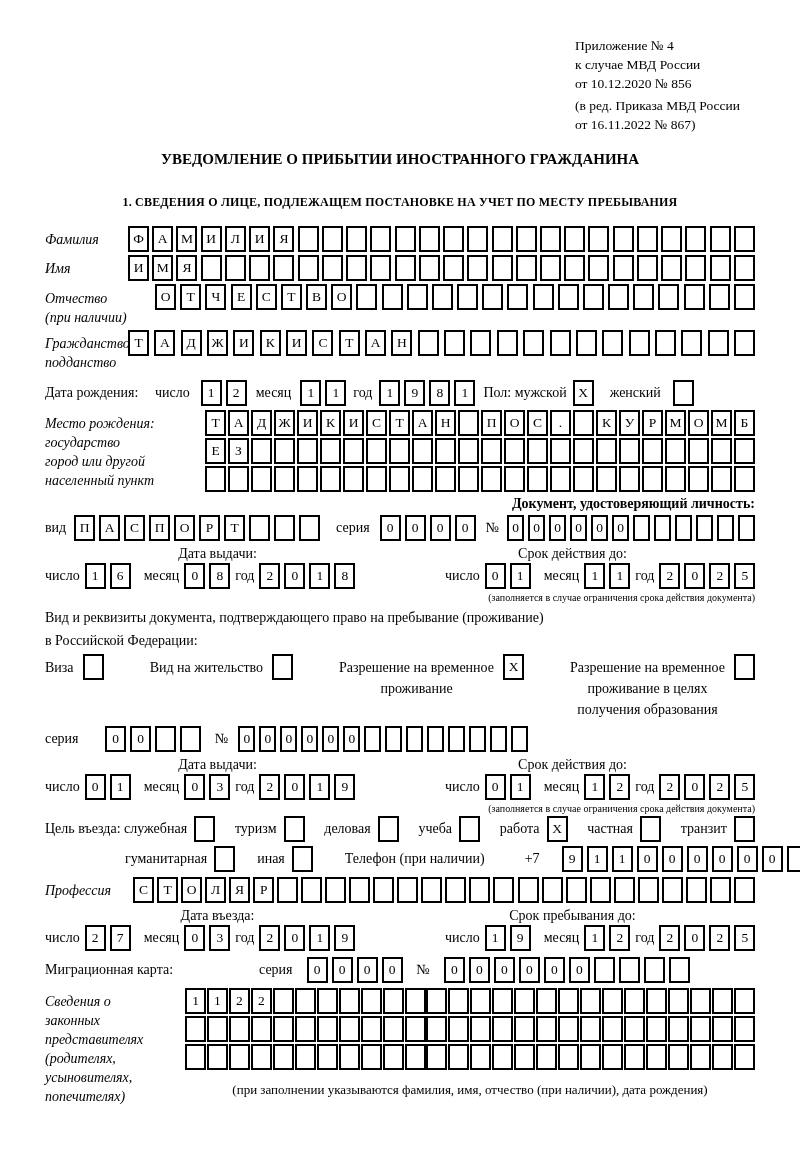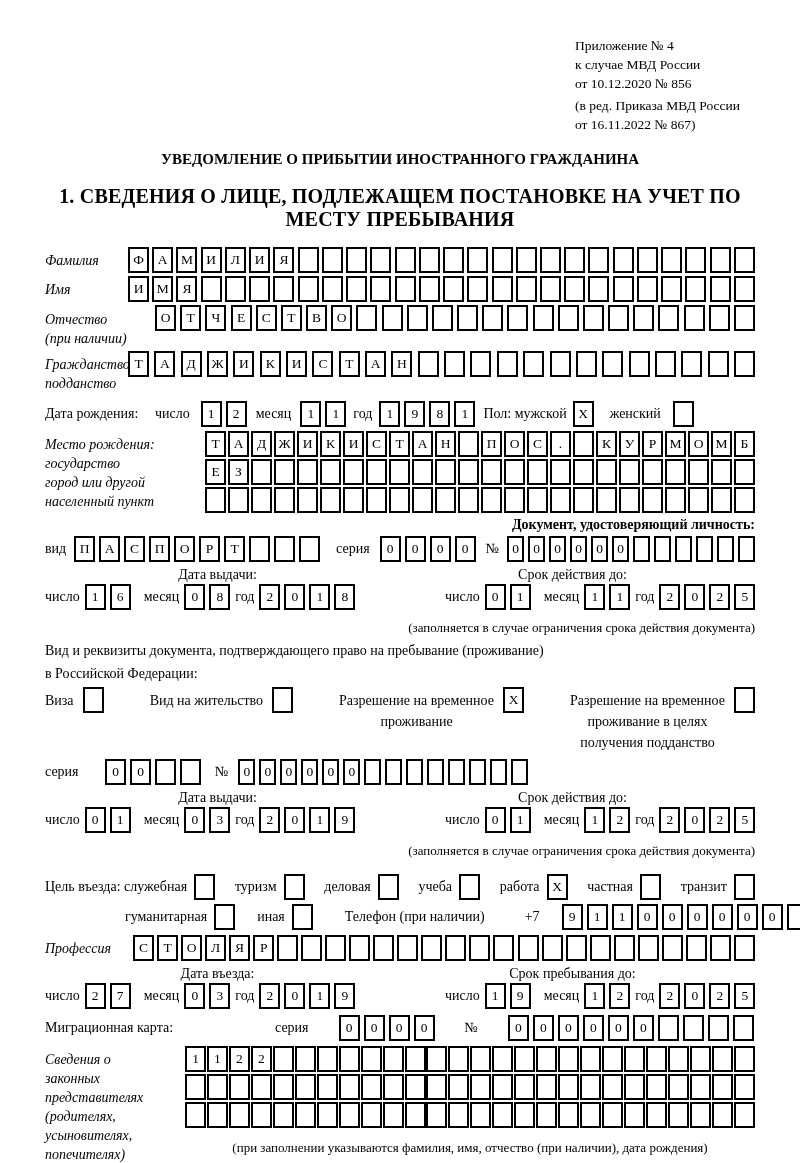--- a/index.html
+++ b/index.html
@@ -7,21 +7,21 @@
   .page {
     width: 800px; height: 1163px; margin: 0 auto; background: #ffffff;
     font-family: "Liberation Serif", "DejaVu Serif", serif; color: #000;
     font-size: 14px; padding: 36px 45px 0 45px; position: relative; overflow: hidden;
   }
   .annex { margin-left: 530px; line-height: 19px; font-size: 13.5px; }
   .annex .note { margin-top: 3px; }
   .form-label { text-align: right; padding-right: 32px; font-weight: bold; margin-top: 14px; font-size: 15px; letter-spacing: .5px; }
   .title { text-align: center; font-weight: bold; font-size: 15px; margin-top: 14px; line-height: 23px; }
   .title .blank { display: inline-block; width: 55px; border-bottom: 2px solid #222; height: 14px; margin-left: 10px; }
-  .sec-heading { text-align: center; font-weight: bold; font-size: 20px; margin-top: 14px; letter-spacing: .2px; }
+  .sec-heading { text-align: center; font-weight: bold; font-size: 12px; margin-top: 24px; letter-spacing: .2px; }
 
   .frow { display: flex; align-items: flex-start; margin-top: 3px; }
   .flabel { flex: none; line-height: 18px; padding-top: 5px; font-style: italic; }
   .w83 { width: 83px; } .w110 { width: 110px; } .w160 { width: 160px; }
   .cell, .cb {
     flex: none; width: 21px; height: 26px; border: 2px solid #000;
     display: inline-flex; align-items: center; justify-content: center;
     font-size: 13.5px; background: #fff;
   }
   .cell.sm { width: 17px; }
@@ -31,31 +31,31 @@
   .boxcol .boxrow { width: 100%; justify-content: space-between; gap: 0; }
 
   .inlbl { line-height: 26px; white-space: nowrap; }
   .dg { display: inline-flex; gap: 5px; align-items: flex-start; }
   .dates-heads { display: flex; margin-top: 5px; font-size: 14px; }
   .dates-heads .h1 { width: 345px; text-align: center; }
   .dates-heads .h2 { flex: 1; text-align: center; }
   .dates-line { display: flex; margin-top: 1px; }
   .dates-line .left { width: 345px; flex: none; display: flex; gap: 5px; }
   .dates-line .right { display: flex; gap: 5px; margin-left: 55px; }
-  .caption-r { text-align: right; font-size: 13px; margin-top: 10px; }
+  .caption-r { text-align: right; font-size: 10px; margin-top: 3px; }
   .center-bold { text-align: right; font-weight: bold; margin-top: 4px; }
 
   .permit-row { display: flex; justify-content: space-between; margin-top: 5px; align-items: flex-start; }
   .permit-opt { display: flex; gap: 9px; align-items: flex-start; }
   .permit-opt .plbl { line-height: 21px; padding-top: 3px; text-align: center; }
-  .purpose-row { display: flex; justify-content: space-between; margin-top: 15px; }
+  .purpose-row { display: flex; justify-content: space-between; margin-top: 2px; }
   .purpose-opt { display: flex; gap: 7px; align-items: flex-start; }
   .purpose-opt .inlbl { line-height: 26px; }
   .purpose-row2 { display: flex; margin-top: 4px; margin-left: 80px; gap: 22px; align-items: flex-start; }
-  .gap-row { display: flex; gap: 30px; align-items: flex-start; margin-top: 4px; }
+  .gap-row { display: flex; gap: 14px; align-items: flex-start; margin-top: 4px; }
   .note-center { font-size: 13px; text-align: center; margin-top: 10px; }
   .lh19 { line-height: 19px; padding-top: 4px; }
 </style>
 </head>
 <body>
 
 <div class="page">
 
   <div class="annex">
     <div>Приложение № 4</div>
@@ -422,21 +422,21 @@
       <span class="plbl">
         <div>Разрешение на временное</div>
         <div>проживание</div>
       </span>
       <span class="cb">X</span>
     </span>
     <span class="permit-opt">
       <span class="plbl">
         <div>Разрешение на временное</div>
         <div>проживание в целях</div>
-        <div>получения подданство</div>
+        <div>получения образования</div>
       </span>
       <span class="cb"></span>
     </span>
   </div>
 
   <div class="frow" style="margin-top:6px">
     <span class="inlbl" style="width:60px">серия</span>
     <span class="boxrow">
         <span class="cell">0</span>
         <span class="cell">0</span>

